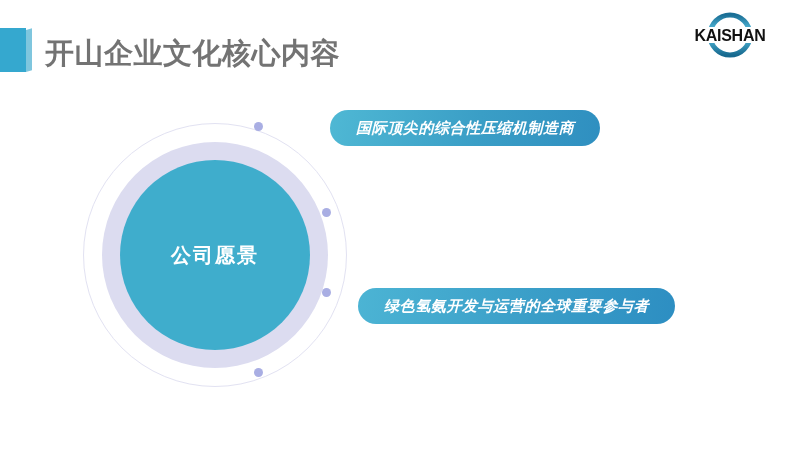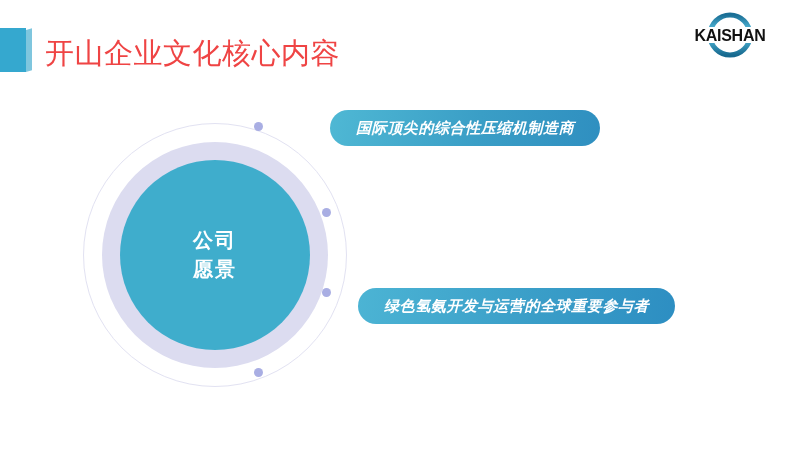--- a/index.html
+++ b/index.html
@@ -36,22 +36,22 @@
     height: 42px;
     background: #7fc6de;
     transform: skewY(-16deg);
     transform-origin: left top;
   }
   .slide-title {
     position: absolute;
     left: 45px;
     top: 34px;
     font-size: 29px;
-    font-weight: normal;
-    color: #ef4444;
+    font-weight: bold;
+    color: #737373;
     letter-spacing: 0.5px;
     white-space: nowrap;
   }
 
   
   .logo {
     position: absolute;
     right: 18px;
     top: 8px;
     width: 104px;
@@ -87,21 +87,21 @@
   }
   .circle-core {
     position: absolute;
     left: 37px;
     top: 37px;
     width: 190px;
     height: 190px;
     border-radius: 50%;
     background: #3fadcc;
     display: flex;
-    flex-direction: column;
+    flex-direction: row;
     align-items: center;
     justify-content: center;
     color: #ffffff;
     font-size: 20px;
     font-weight: bold;
     line-height: 1.45;
     letter-spacing: 2px;
   }
   .core-line { display: block; }
 

